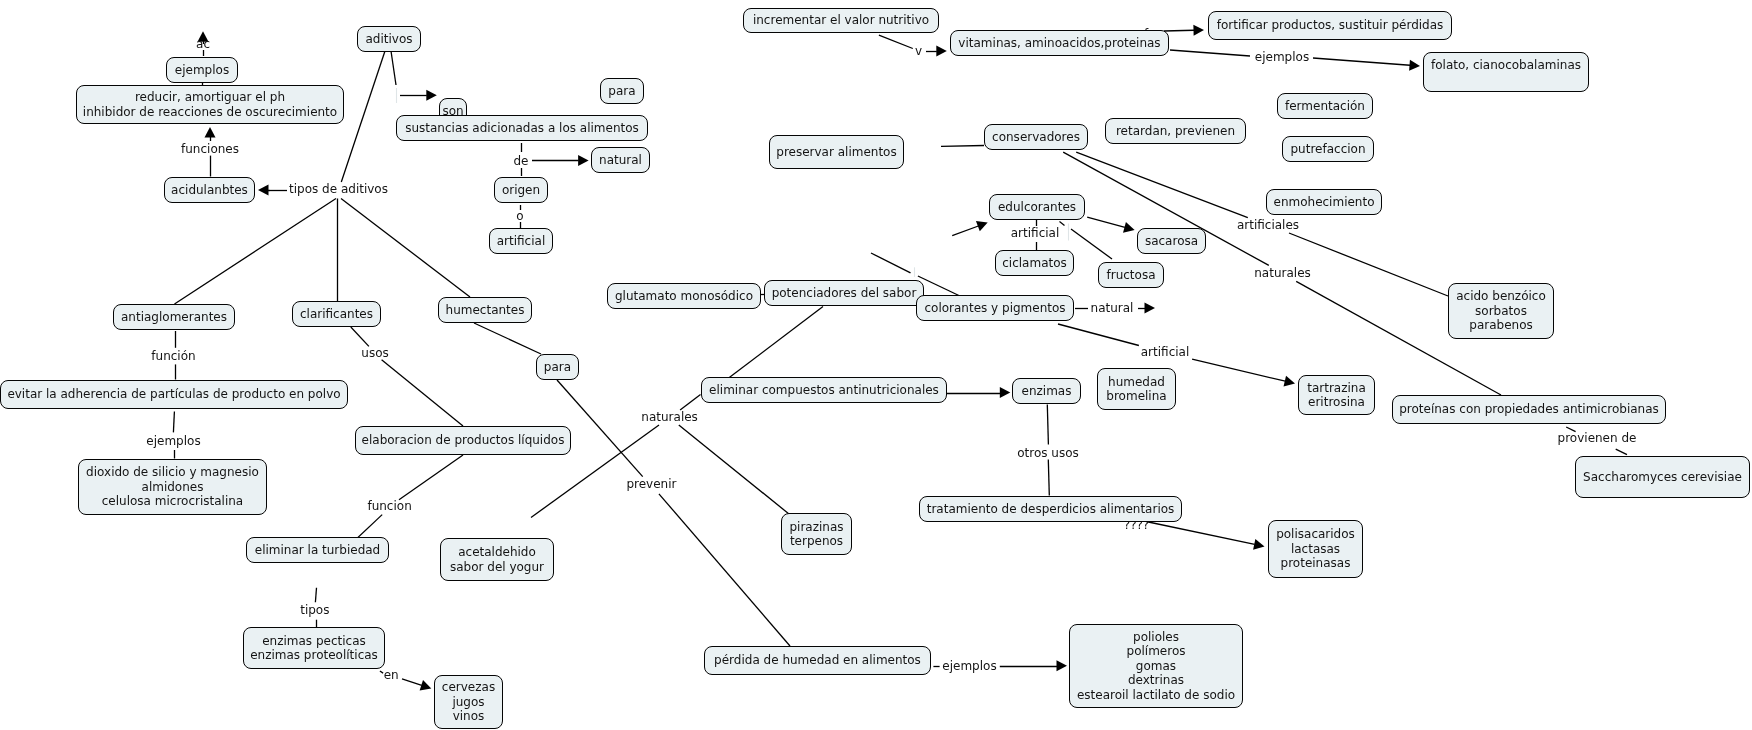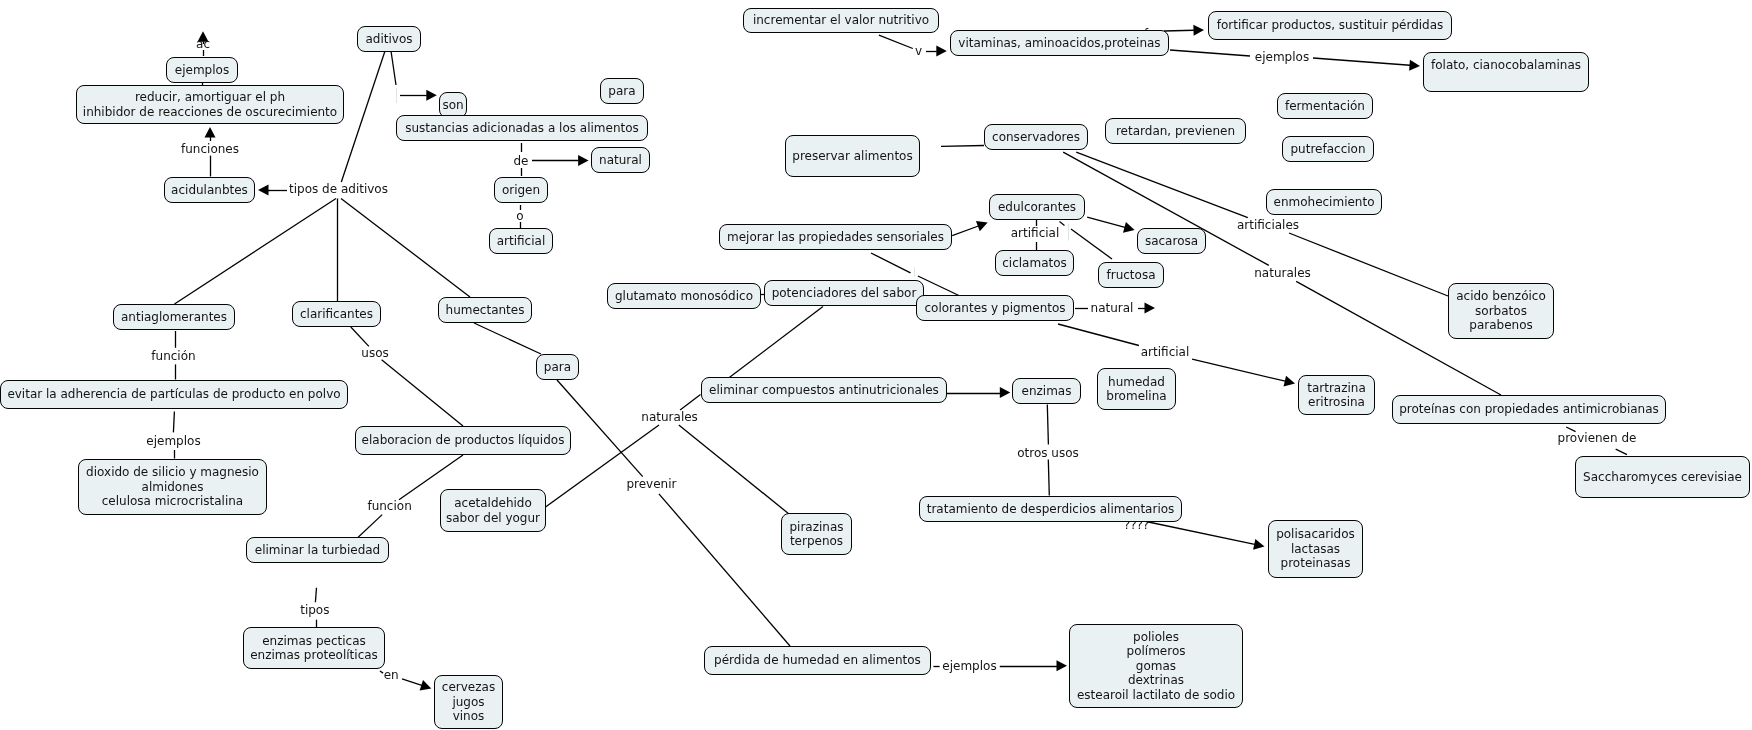--- a/index.html
+++ b/index.html
@@ -260,21 +260,21 @@
   <div class="node" style="left:76px;top:85px;width:268px;height:39px">
       <span class="ln">reducir, amortiguar el ph</span>
       <span class="ln">inhibidor de reacciones de oscurecimiento</span>
     </div>
   <div class="node" style="left:164px;top:177px;width:91px;height:26px">
       <span class="ln">acidulanbtes</span>
     </div>
   <div class="node" style="left:357px;top:26px;width:64px;height:26px">
       <span class="ln">aditivos</span>
     </div>
-  <div class="node" style="left:439px;top:92px;width:28px;height:26px">
+  <div class="node" style="left:439px;top:98px;width:28px;height:26px">
       <span class="ln">son</span>
     </div>
   <div class="node" style="left:396px;top:115px;width:252px;height:26px">
       <span class="ln">sustancias adicionadas a los alimentos</span>
     </div>
   <div class="node" style="left:600px;top:78px;width:44px;height:26px">
       <span class="ln">para</span>
     </div>
   <div class="node" style="left:591px;top:147px;width:59px;height:26px">
       <span class="ln">natural</span>
@@ -298,21 +298,21 @@
       <span class="ln">evitar la adherencia de partículas de producto en polvo</span>
     </div>
   <div class="node" style="left:78px;top:459px;width:189px;height:56px">
       <span class="ln">dioxido de silicio y magnesio</span>
       <span class="ln">almidones</span>
       <span class="ln">celulosa microcristalina</span>
     </div>
   <div class="node" style="left:355px;top:426px;width:216px;height:29px">
       <span class="ln">elaboracion de productos líquidos</span>
     </div>
-  <div class="node" style="left:440px;top:489px;width:106px;height:43px">
+  <div class="node" style="left:440px;top:538px;width:114px;height:43px">
       <span class="ln">acetaldehido</span>
       <span class="ln">sabor del yogur</span>
     </div>
   <div class="node" style="left:246px;top:537px;width:143px;height:26px">
       <span class="ln">eliminar la turbiedad</span>
     </div>
   <div class="node" style="left:243px;top:627px;width:142px;height:42px">
       <span class="ln">enzimas pecticas</span>
       <span class="ln">enzimas proteolíticas</span>
     </div>
@@ -330,43 +330,40 @@
   <div class="node" style="left:950px;top:30px;width:219px;height:26px">
       <span class="ln">vitaminas, aminoacidos,proteinas</span>
     </div>
   <div class="node" style="left:1208px;top:11px;width:244px;height:29px">
       <span class="ln">fortificar productos, sustituir pérdidas</span>
     </div>
   <div class="node" style="left:1423px;top:52px;width:166px;height:40px">
       <span class="ln">folato, cianocobalaminas</span>
       <span class="ln"></span>
     </div>
-  <div class="node" style="left:785px;top:135px;width:135px;height:42px">
+  <div class="node" style="left:769px;top:135px;width:135px;height:34px">
       <span class="ln">preservar alimentos</span>
     </div>
   <div class="node" style="left:984px;top:124px;width:104px;height:26px">
       <span class="ln">conservadores</span>
     </div>
   <div class="node" style="left:1105px;top:118px;width:141px;height:26px">
       <span class="ln">retardan, previenen</span>
     </div>
   <div class="node" style="left:1277px;top:93px;width:96px;height:26px">
       <span class="ln">fermentación</span>
     </div>
   <div class="node" style="left:1282px;top:136px;width:92px;height:26px">
       <span class="ln">putrefaccion</span>
     </div>
   <div class="node" style="left:1266px;top:189px;width:116px;height:26px">
       <span class="ln">enmohecimiento</span>
     </div>
   <div class="node" style="left:989px;top:194px;width:96px;height:26px">
       <span class="ln">edulcorantes</span>
-    </div>
-  <div class="node" style="left:719px;top:224px;width:233px;height:26px">
-      <span class="ln">mejorar las propiedades sensoriales</span>
     </div>
   <div class="node" style="left:995px;top:250px;width:79px;height:26px">
       <span class="ln">ciclamatos</span>
     </div>
   <div class="node" style="left:1137px;top:228px;width:69px;height:26px">
       <span class="ln">sacarosa</span>
     </div>
   <div class="node" style="left:1098px;top:262px;width:66px;height:26px">
       <span class="ln">fructosa</span>
     </div>

